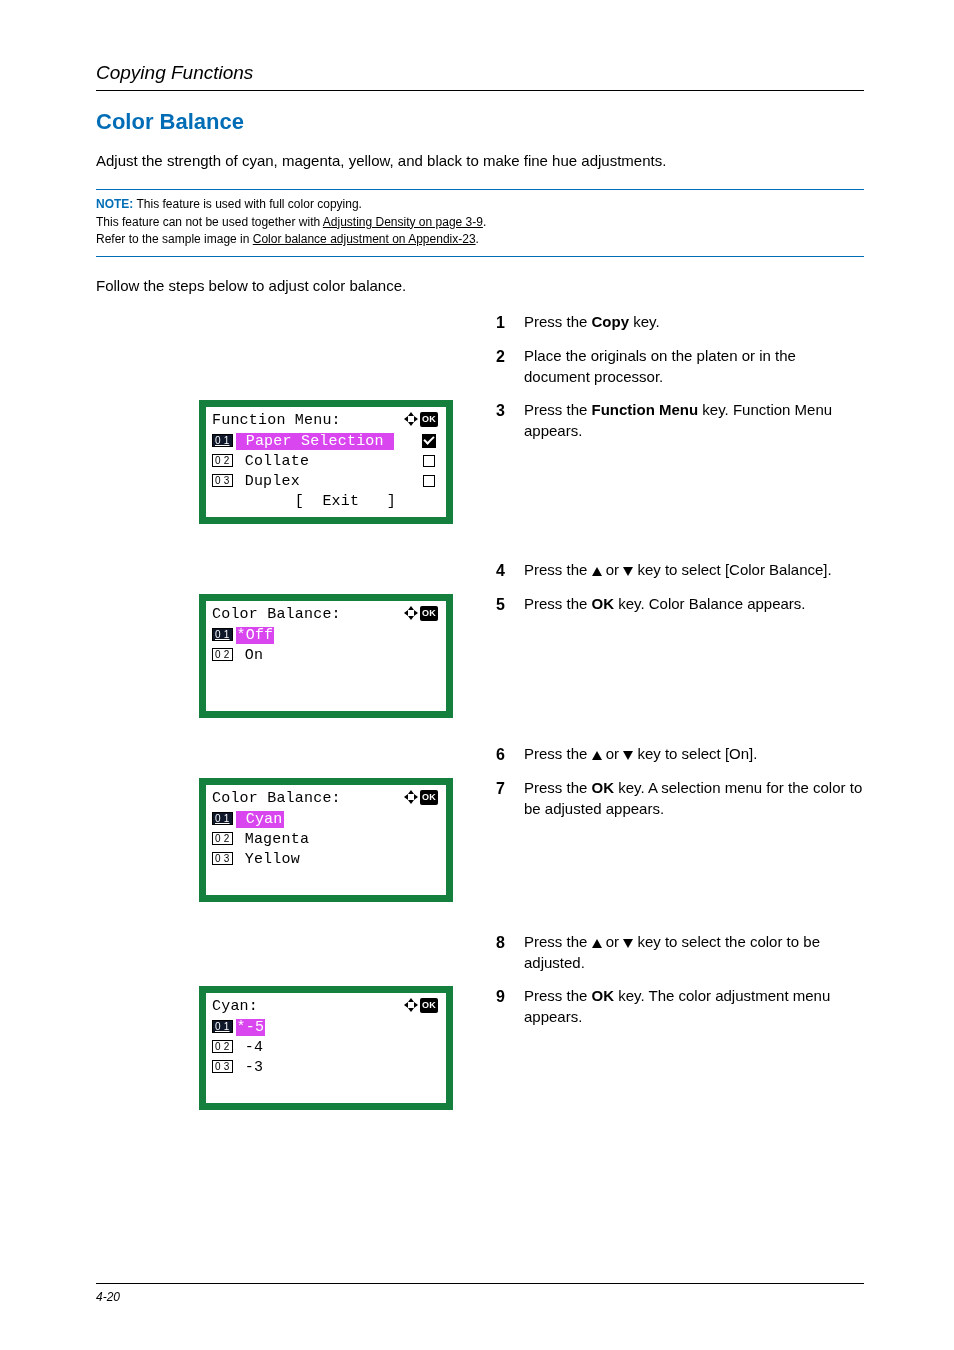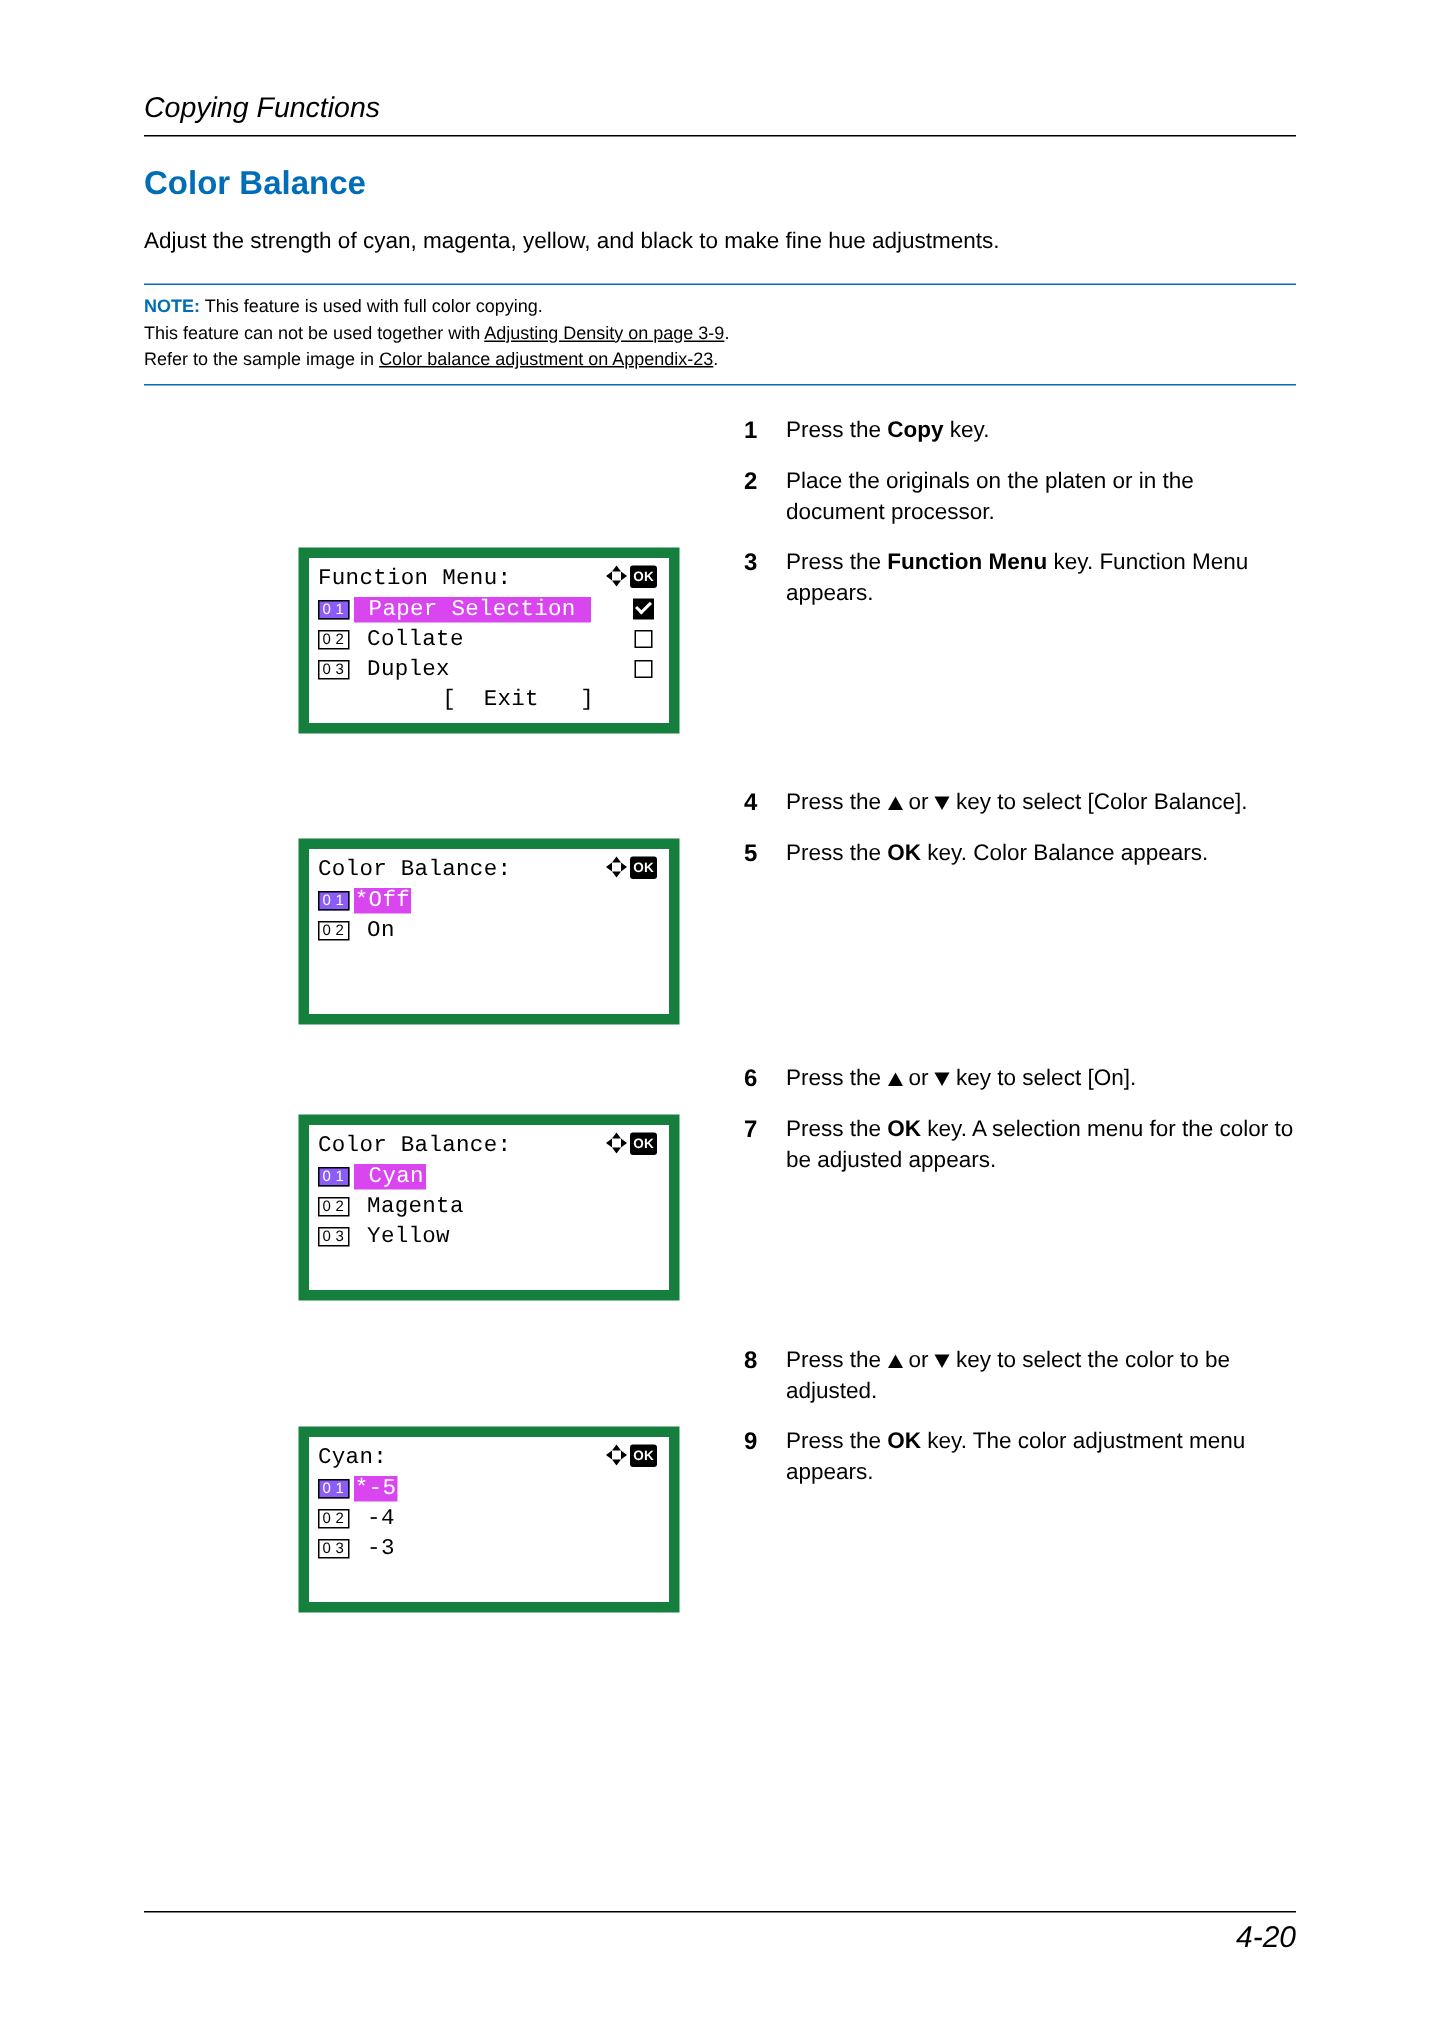--- a/index.html
+++ b/index.html
@@ -90,21 +90,21 @@
     position: absolute;
     right: 6px; top: 4px;
     width: 8px; height: 4px;
     border-left: 2px solid #fff;
     border-bottom: 2px solid #fff;
     transform: rotate(-45deg);
     z-index: 2;
   }
   .lcd .sq { position:absolute; right:5px; top:3px; width:10px; height:10px; border:1.5px solid #000; }
   .lcd .numbox { display:inline-block; border:1px solid #000; font-size:10px; padding:0 2px; line-height:11px; vertical-align:1px; margin-right:3px; font-family: Arial, sans-serif;}
-  .lcd .numbox.inv { background:#8b5cf6; color:#fff; border-color:#000;}
+  .lcd .numbox.inv { background:#0f172a; color:#fff; border-color:#000;text-decoration:underline;}
   .lcd .title-ico { position:absolute; right:2px; top:0; }
   .nav-ok {
     display:inline-block;
     font-family: Arial, sans-serif;
     font-size: 13px;
     font-weight: bold;
   }
   .nav-ok .arrows {
     display:inline-block; width:14px; height:14px; position:relative; vertical-align:-2px;
   }
@@ -144,23 +144,23 @@
   .tri-up, .tri-down {
     display:inline-block; width:0; height:0; vertical-align: -1px;
   }
   .tri-up { border-left:5px solid transparent; border-right:5px solid transparent; border-bottom:9px solid #000;}
   .tri-down { border-left:5px solid transparent; border-right:5px solid transparent; border-top:9px solid #000;}
 
   .footer {
     position: absolute;
     bottom: 46px;
     left: 0; right: 0;
-    text-align: right;
+    text-align: left;
     font-style: italic;
-    font-size: 20px;
+    font-size: 12px;
     border-top: 1px solid #000;
     margin: 0 90px 0 96px;
     padding-top: 6px;
   }
   b { font-weight: bold; }
 </style>
 </head>
 <body>
 
 <div class="page">
@@ -170,20 +170,21 @@
   <h1 class="title">Color Balance</h1>
 
   <p class="body-text">Adjust the strength of cyan, magenta, yellow, and black to make fine hue adjustments.</p>
 
   <div class="note-block">
     <span class="note-label">NOTE:</span><span> This feature is used with full color copying.</span><br>
     <span>This feature can not be used together with </span><span class="underline">Adjusting Density on page 3-9</span><span>.</span><br>
     <span>Refer to the sample image in </span><span class="underline">Color balance adjustment on Appendix-23</span><span>.</span>
   </div>
 
+  <p class="follow">Follow the steps below to adjust color balance.</p>
 
   <div class="content-area">
 
     <div class="step" style="top:0;">
       <span class="num">1</span>
       <div class="txt"><span>Press the </span><b>Copy</b><span> key.</span></div>
     </div>
 
     <div class="step" style="top:34px;">
       <span class="num">2</span>

